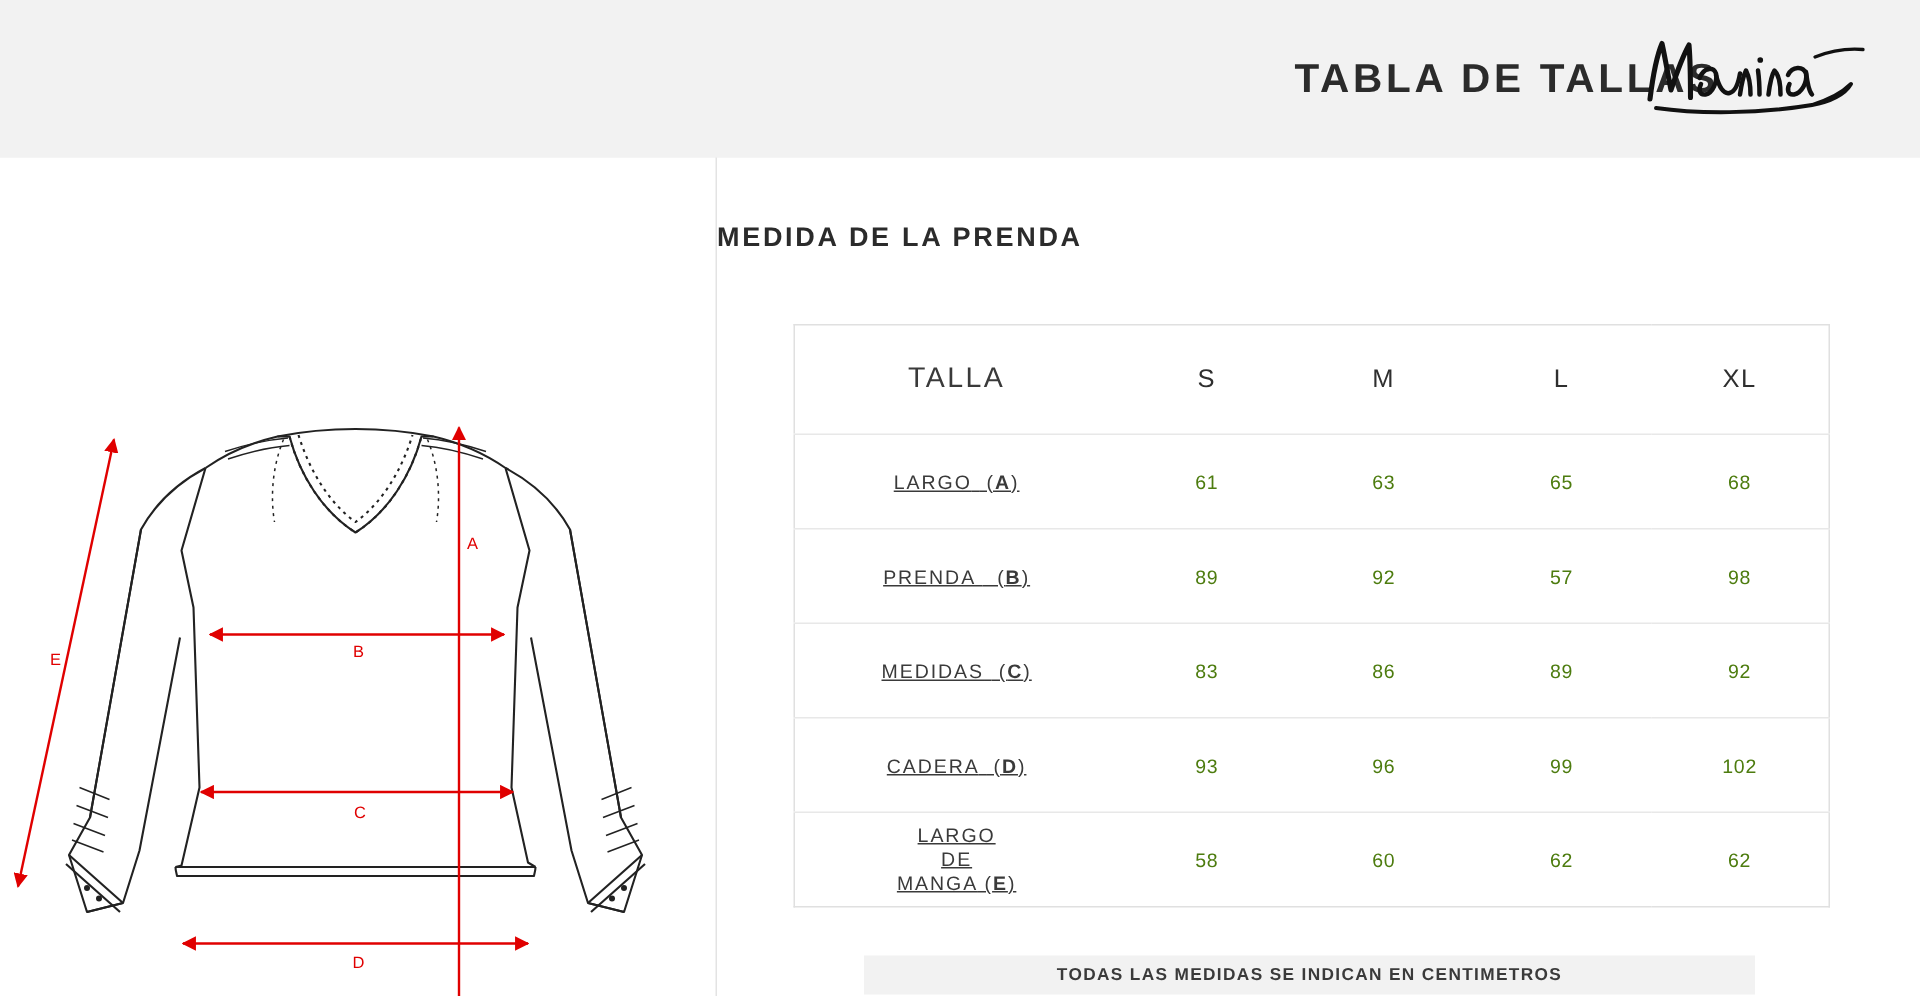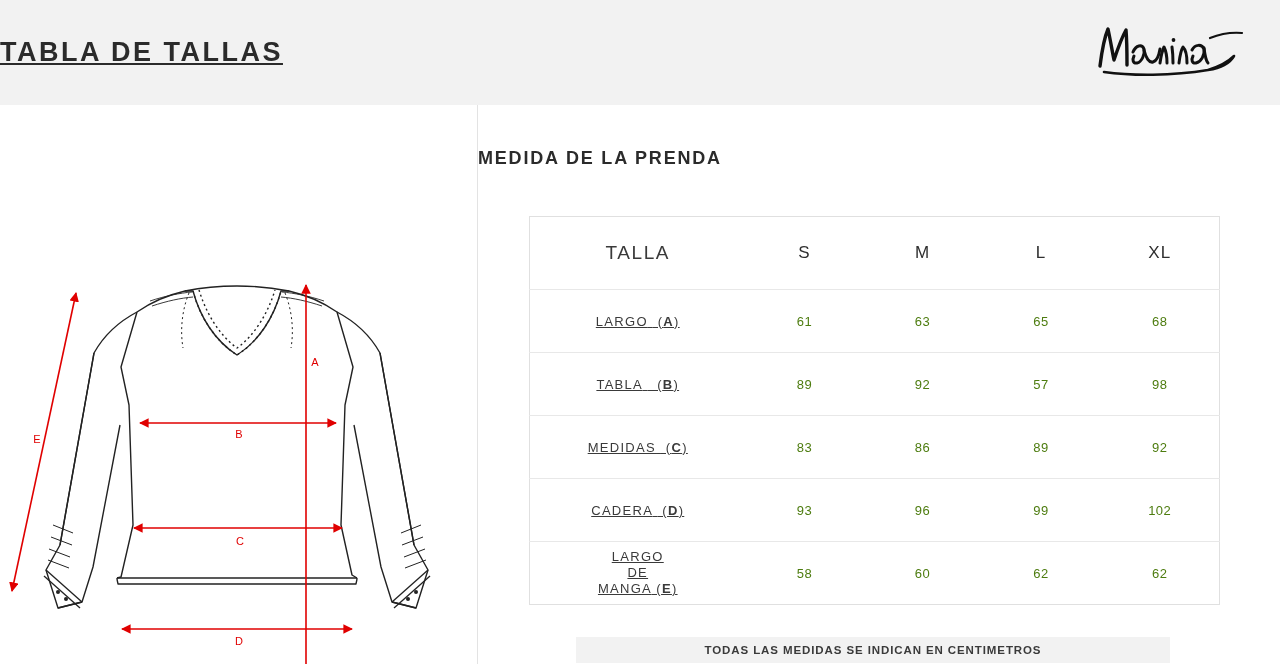--- a/index.html
+++ b/index.html
@@ -26,27 +26,26 @@
     position: absolute;
     left: 0; top: 0;
     width: 1280px; height: 105px;
     background: #f2f2f2;
     border-bottom: 1px solid #e3e3e3;
   }
   .header-title {
     position: absolute;
     left: 0; top: 0;
     width: 1146px;
-    text-align: left;
+    text-align: right;
     line-height: 105px;
     font-size: 27px;
     font-weight: bold;
     letter-spacing: 2.5px;
     color: #2b2b2b;
-    text-decoration: underline;
   }
   .brand-logo {
     position: absolute;
     right: 28px;
     top: 20px;
     width: 160px;
     height: 62px;
   }
   .brand-logo svg { display: block; }
 
@@ -291,21 +290,21 @@
             <span>LARGO</span>
             <span>&nbsp;(<span class="lbl-letter">A</span>)</span>
           </td>
           <td class="val">61</td>
           <td class="val">63</td>
           <td class="val">65</td>
           <td class="val">68</td>
         </tr>
         <tr>
           <td class="rowlabel">
-            <span>TABLA</span>
+            <span>PRENDA</span>
             <span>&nbsp;&nbsp;(<span class="lbl-letter">B</span>)</span>
           </td>
           <td class="val">89</td>
           <td class="val">92</td>
           <td class="val">57</td>
           <td class="val">98</td>
         </tr>
         <tr>
           <td class="rowlabel">
             <span>MEDIDAS</span>

